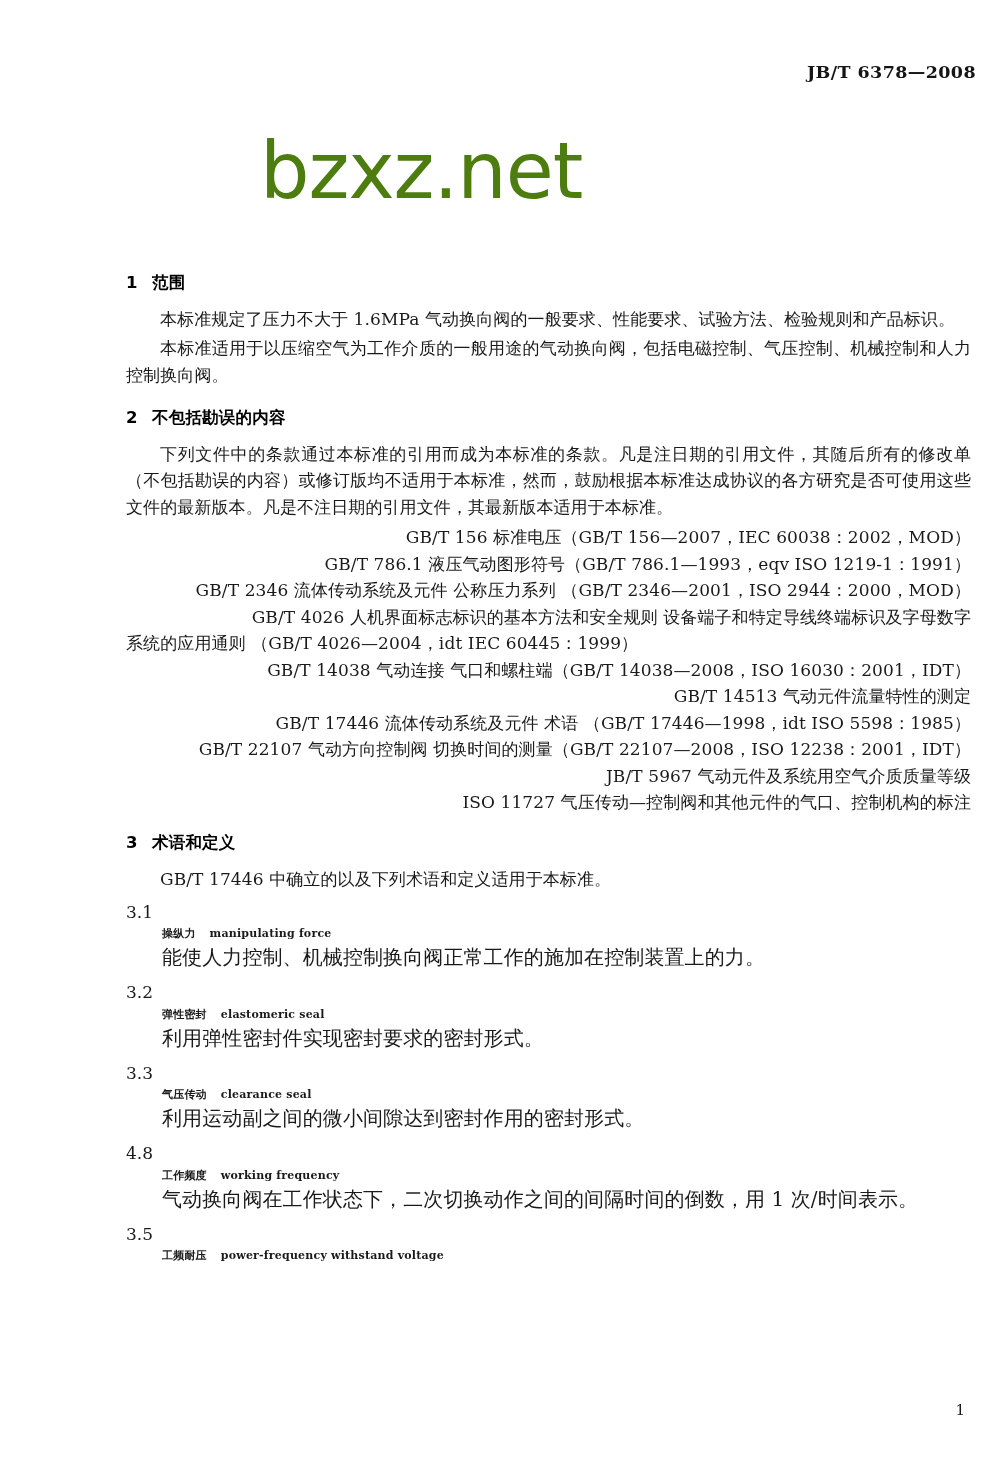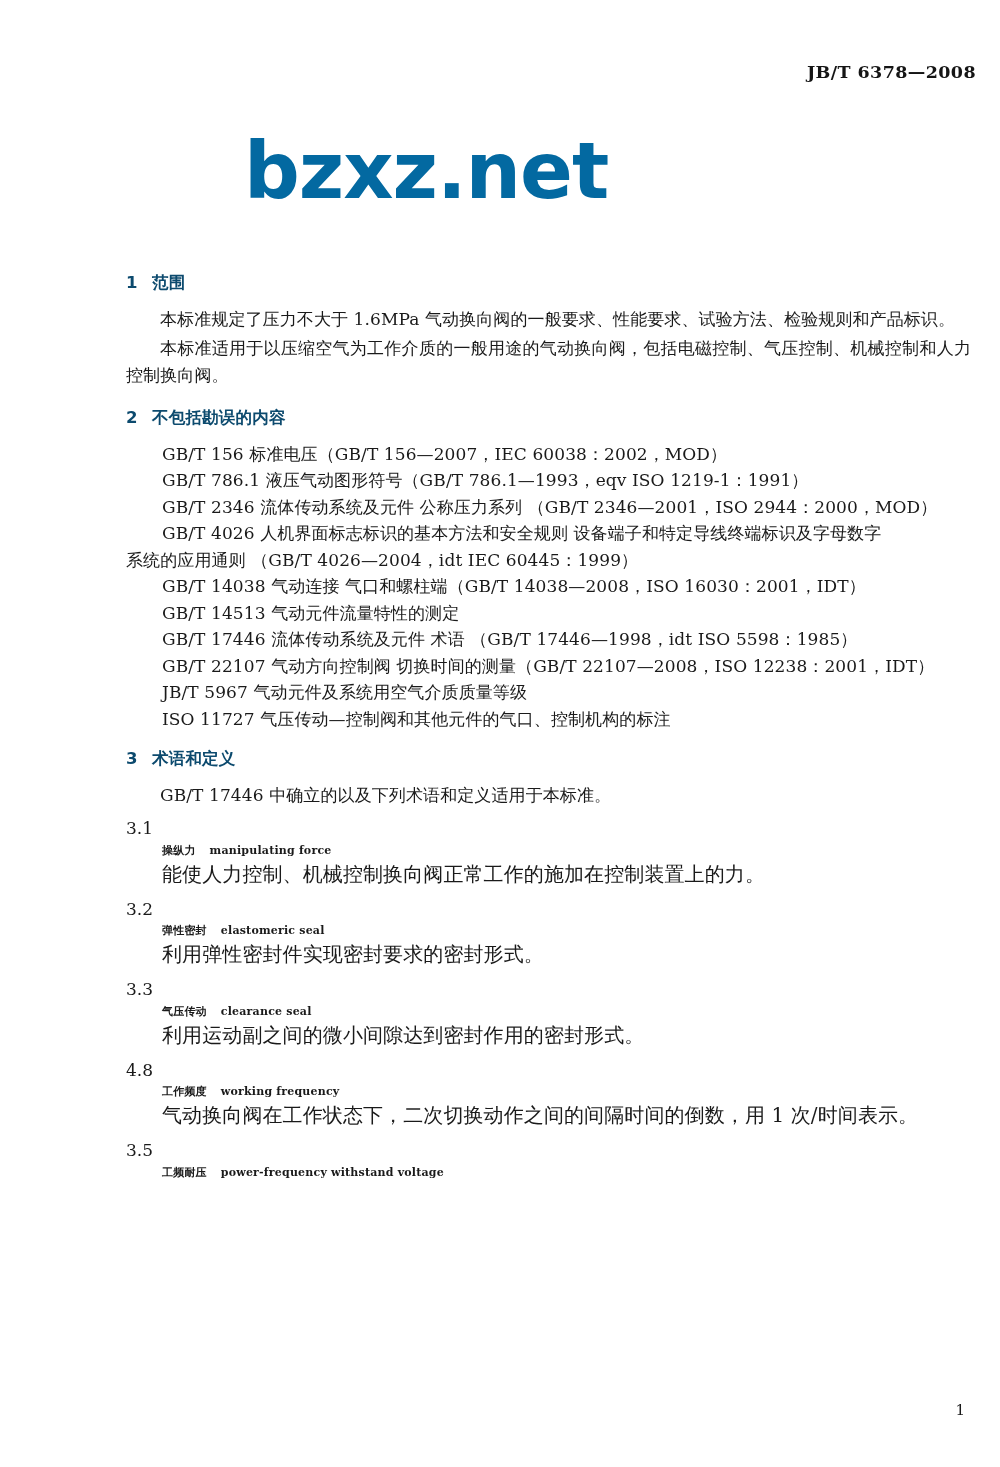--- a/index.html
+++ b/index.html
@@ -33,26 +33,26 @@
     font-weight: bold;
     font-size: 17.5px;
     letter-spacing: 0.4px;
     color: #151515;
   }
 
   
   .watermark {
     position: absolute;
     top: 126px;
-    left: 196px;
-    font-family: "DejaVu Sans", "Liberation Sans", sans-serif;
-    font-weight: bold;
+    left: 212px;
+    font-family: "DejaVu Sans", "Liberation Sans", sans-serif;
+    font-weight: normal;
     font-size: 78px;
     letter-spacing: -1px;
-    color: #0369a1;
+    color: #4d7c0f;
     user-select: none;
     pointer-events: none;
     z-index: 0;
   }
 
   
   .doc-title {
     position: absolute;
     top: 185px;
     left: 0;
@@ -72,21 +72,21 @@
     top: 272px;
     left: 78px;
     width: 845px;
     z-index: 2;
   }
 
   .sec-head {
     font-family: "DejaVu Sans", "Liberation Sans", sans-serif;
     font-weight: bold;
     font-size: 16.5px;
-    color: #0c4a6e;
+    color: #000000;
     margin: 0 0 12px 0;
     letter-spacing: 0.2px;
   }
   .sec-head .num {
     display: inline-block;
     min-width: 26px;
   }
 
   .para {
     font-size: 17px;
@@ -109,20 +109,21 @@
     padding: 0;
     list-style: none;
   }
   .ref-list li {
     font-size: 17px;
     line-height: 1.56;
     letter-spacing: 0.1px;
   }
   .ref-list li.hang {
     padding-left: 36px;
+    text-align: right;
   }
   .ref-list li.flush {
     padding-left: 0;
   }
 
   
   .term-num {
     font-size: 17px;
     line-height: 1.5;
     margin-top: 7px;
@@ -175,20 +176,21 @@
       <span class="num">1</span><span>范围</span>
     </div>
     <p class="para indent">本标准规定了压力不大于 1.6MPa 气动换向阀的一般要求、性能要求、试验方法、检验规则和产品标识。</p>
     <p class="para indent">本标准适用于以压缩空气为工作介质的一般用途的气动换向阀，包括电磁控制、气压控制、机械控制和人力控制换向阀。</p>
 
     <div class="block-gap"></div>
 
     <div class="sec-head">
       <span class="num">2</span><span>不包括勘误的内容</span>
     </div>
+    <p class="para indent">下列文件中的条款通过本标准的引用而成为本标准的条款。凡是注日期的引用文件，其随后所有的修改单（不包括勘误的内容）或修订版均不适用于本标准，然而，鼓励根据本标准达成协议的各方研究是否可使用这些文件的最新版本。凡是不注日期的引用文件，其最新版本适用于本标准。</p>
 
     <ul class="ref-list">
       <li class="hang">GB/T 156   标准电压（GB/T 156—2007，IEC 60038：2002，MOD）</li>
       <li class="hang">GB/T 786.1   液压气动图形符号（GB/T 786.1—1993，eqv ISO 1219-1：1991）</li>
       <li class="hang">GB/T 2346   流体传动系统及元件   公称压力系列 （GB/T 2346—2001，ISO 2944：2000，MOD）</li>
       <li class="hang">GB/T 4026   人机界面标志标识的基本方法和安全规则   设备端子和特定导线终端标识及字母数字</li>
       <li class="flush">系统的应用通则 （GB/T 4026—2004，idt IEC 60445：1999）</li>
       <li class="hang">GB/T 14038 气动连接   气口和螺柱端（GB/T 14038—2008，ISO 16030：2001，IDT）</li>
       <li class="hang">GB/T 14513   气动元件流量特性的测定</li>
       <li class="hang">GB/T 17446   流体传动系统及元件   术语 （GB/T 17446—1998，idt ISO 5598：1985）</li>

